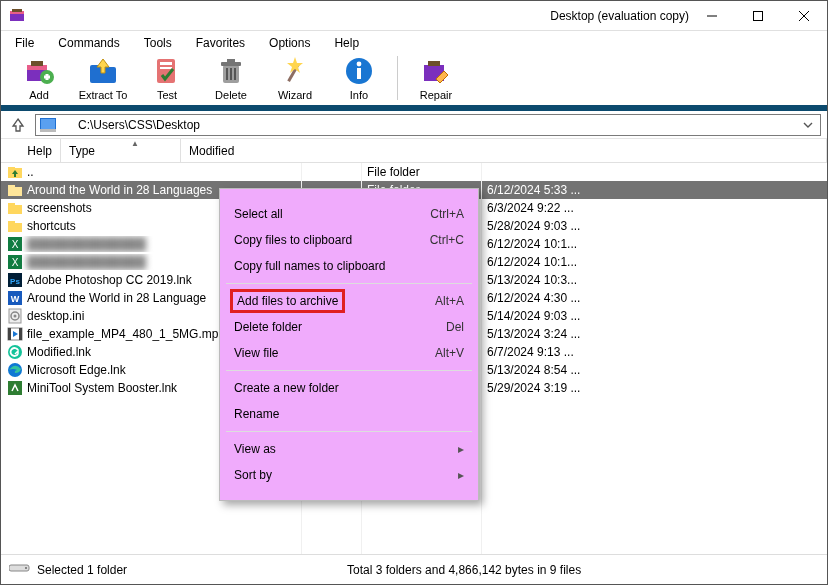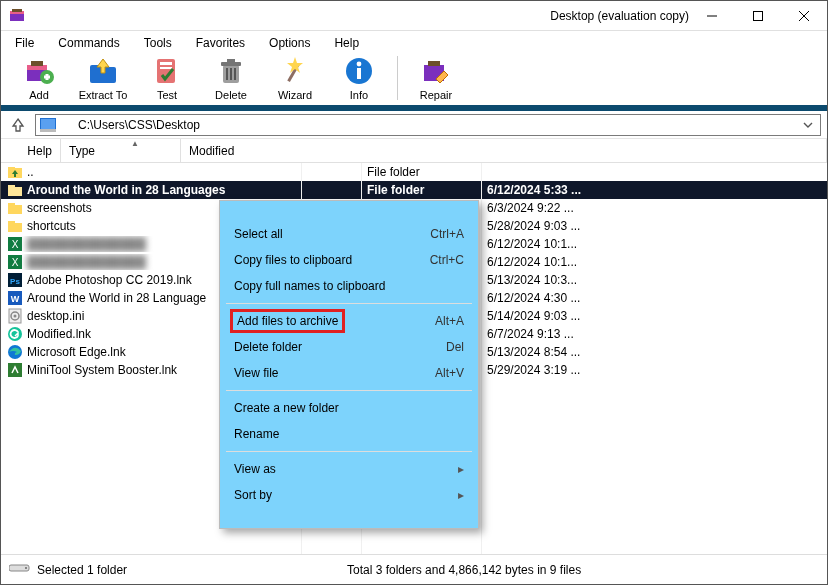--- a/index.html
+++ b/index.html
@@ -122,35 +122,35 @@
   .row {
     height: 18px;
     display:flex;
     align-items:center;
     font-size:12px;
   }
   .row .c-name { width:300px; padding-left:6px; display:flex; align-items:center; gap:4px; overflow:hidden; white-space:nowrap; }
   .row .c-size { width:60px; text-align:right; padding-right:6px; }
   .row .c-type { width:120px; padding-left:6px; }
   .row .c-mod  { flex:1; padding-left:6px; }
-  .row.selected { background:#0f172a; color:#fff;font-weight:bold; }
+  .row.selected { background:#737373; color:#fff; }
   .row.selected .c-name .file-icon { }
   .file-icon { width:16px; height:16px; flex-shrink:0; }
   .blurred { filter: blur(3px); color:#888; }
 
   
   .context-menu {
     position:absolute;
     left: 218px;
-    top: 199px;
+    top: 187px;
     width: 260px;
-    background:#7dd3fc;
+    background:#f0abfc;
     border:1px solid #bbb;
     box-shadow: 4px 4px 8px rgba(0,0,0,0.35);
-    padding: 20px 0;
+    padding: 12px 0;
     z-index:10;
   }
   .cm-item {
     display:flex;
     align-items:center;
     height: 26px;
     padding: 0 14px;
     font-size:12px;
   }
   .cm-label { flex:1; }
@@ -433,20 +433,34 @@
           </svg>
           <span>desktop.ini</span>
         </div>
         <div class="c-size"></div>
         <div class="c-type"></div>
         <div class="c-mod">5/14/2024 9:03 ...</div>
       </div>
       <div class="row">
         <div class="c-name">
           <svg class="file-icon" viewBox="0 0 16 16">
+            <rect x="1" y="2" width="14" height="12" fill="#fff" stroke="#888"></rect>
+            <rect x="1" y="2" width="3" height="12" fill="#444"></rect>
+            <rect x="12" y="2" width="3" height="12" fill="#444"></rect>
+            <polygon points="6,5 11,8 6,11" fill="#1976d2"></polygon>
+          </svg>
+          <span>file_example_MP4_480_1_5MG.mp</span>
+        </div>
+        <div class="c-size"></div>
+        <div class="c-type"></div>
+        <div class="c-mod">5/13/2024 3:24 ...</div>
+      </div>
+      <div class="row">
+        <div class="c-name">
+          <svg class="file-icon" viewBox="0 0 16 16">
             <circle cx="8" cy="8" r="7" fill="#15c39a"></circle>
             <path d="M11 6 A4 4 0 1 0 11 10" fill="none" stroke="#fff" stroke-width="1.8"></path>
             <path d="M11 10 L11 7 L8 10" fill="none" stroke="#fff" stroke-width="1.5"></path>
           </svg>
           <span>Modified.lnk</span>
         </div>
         <div class="c-size"></div>
         <div class="c-type"></div>
         <div class="c-mod">6/7/2024 9:13 ...</div>
       </div>

